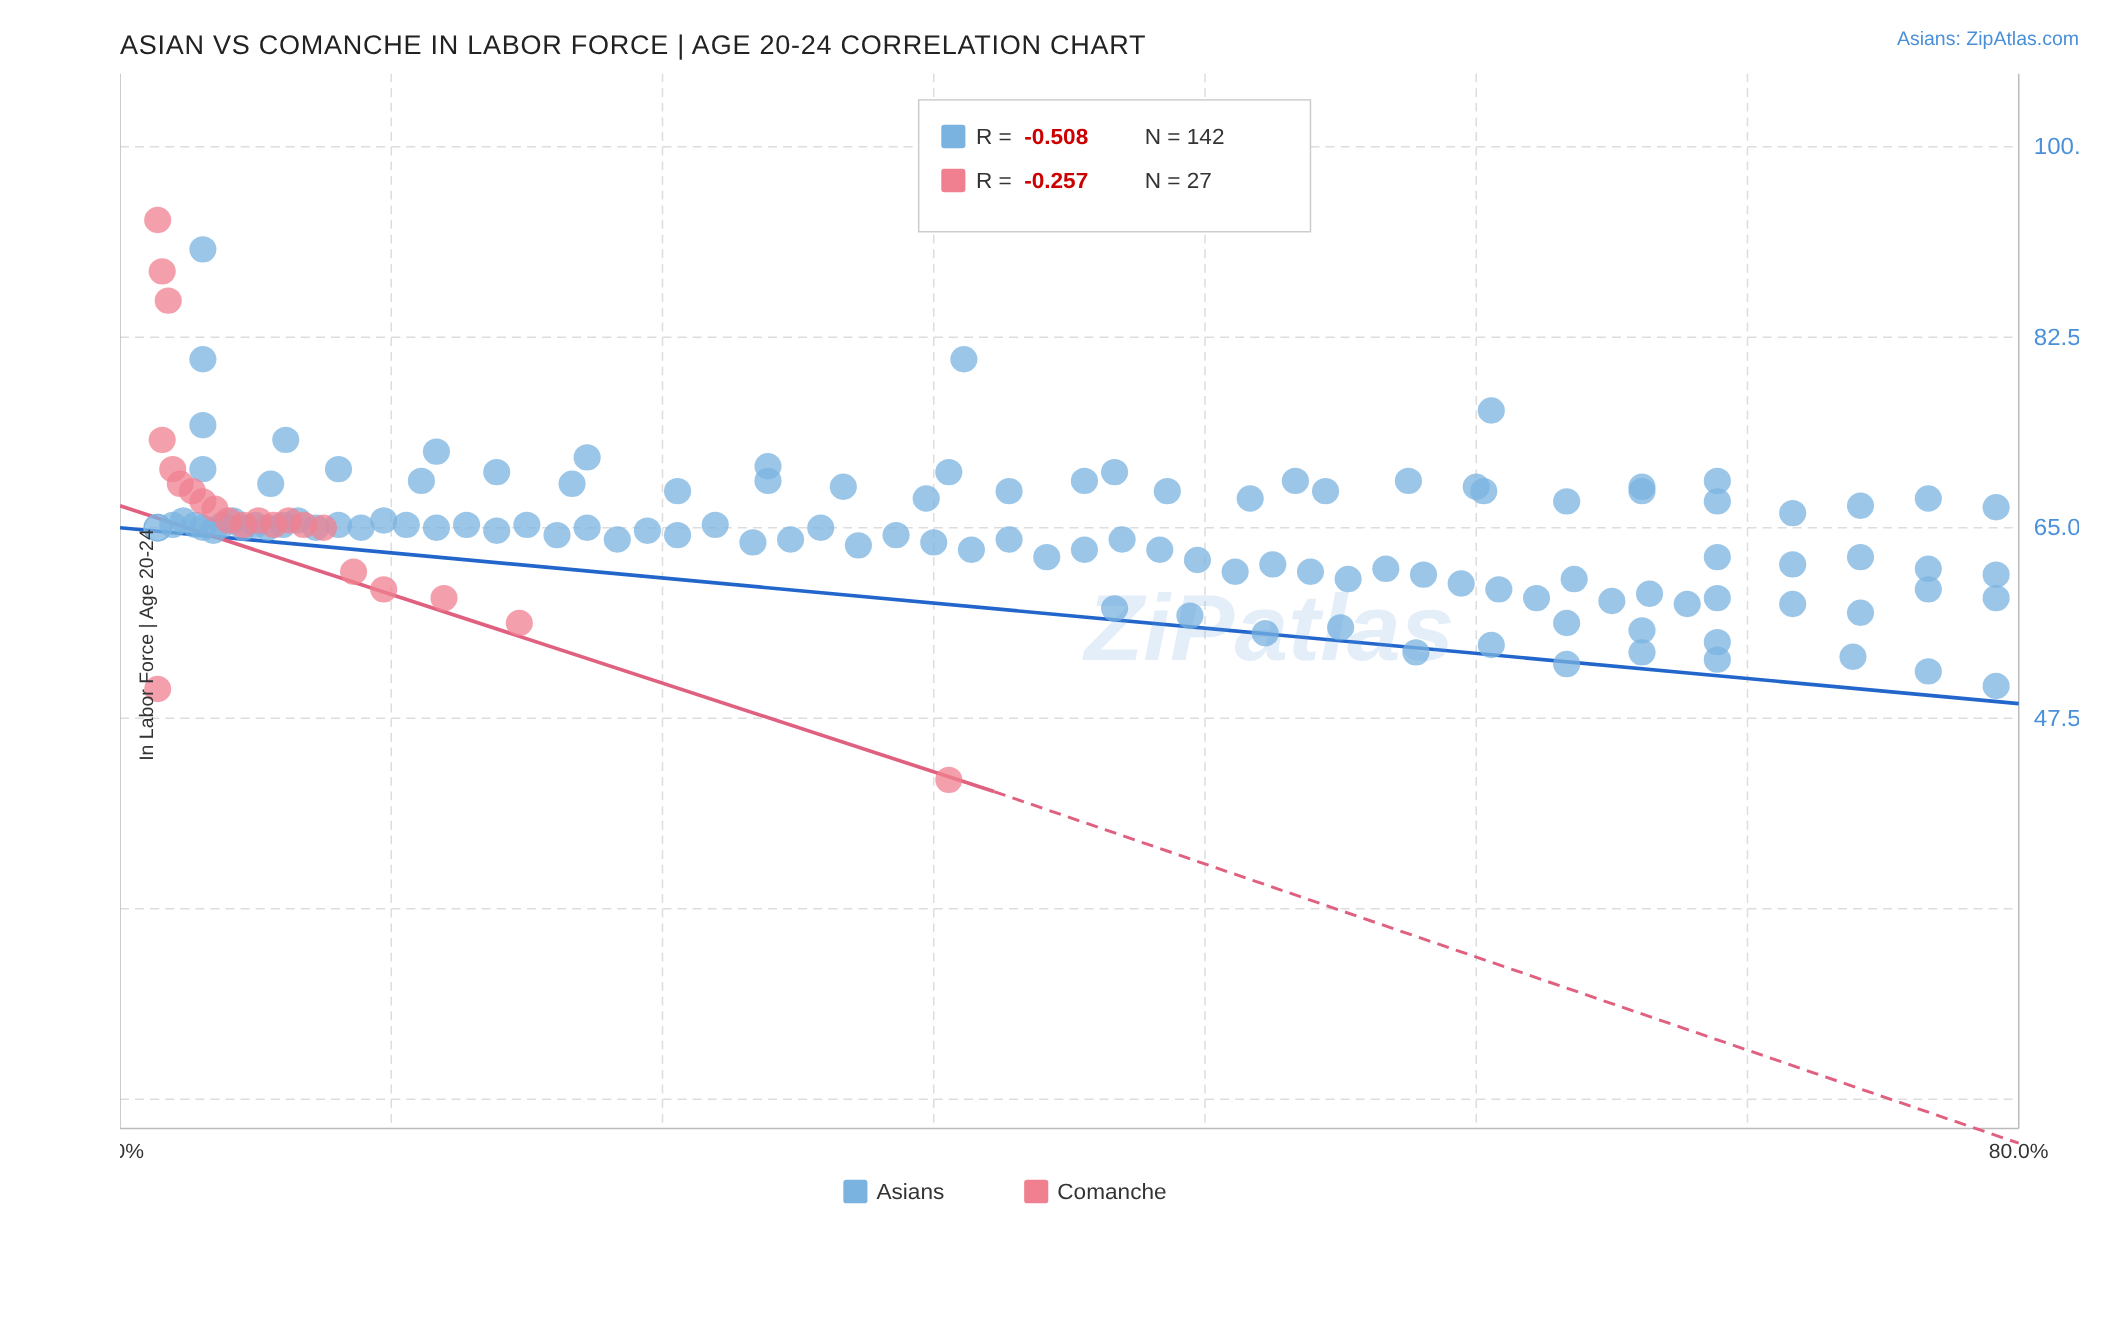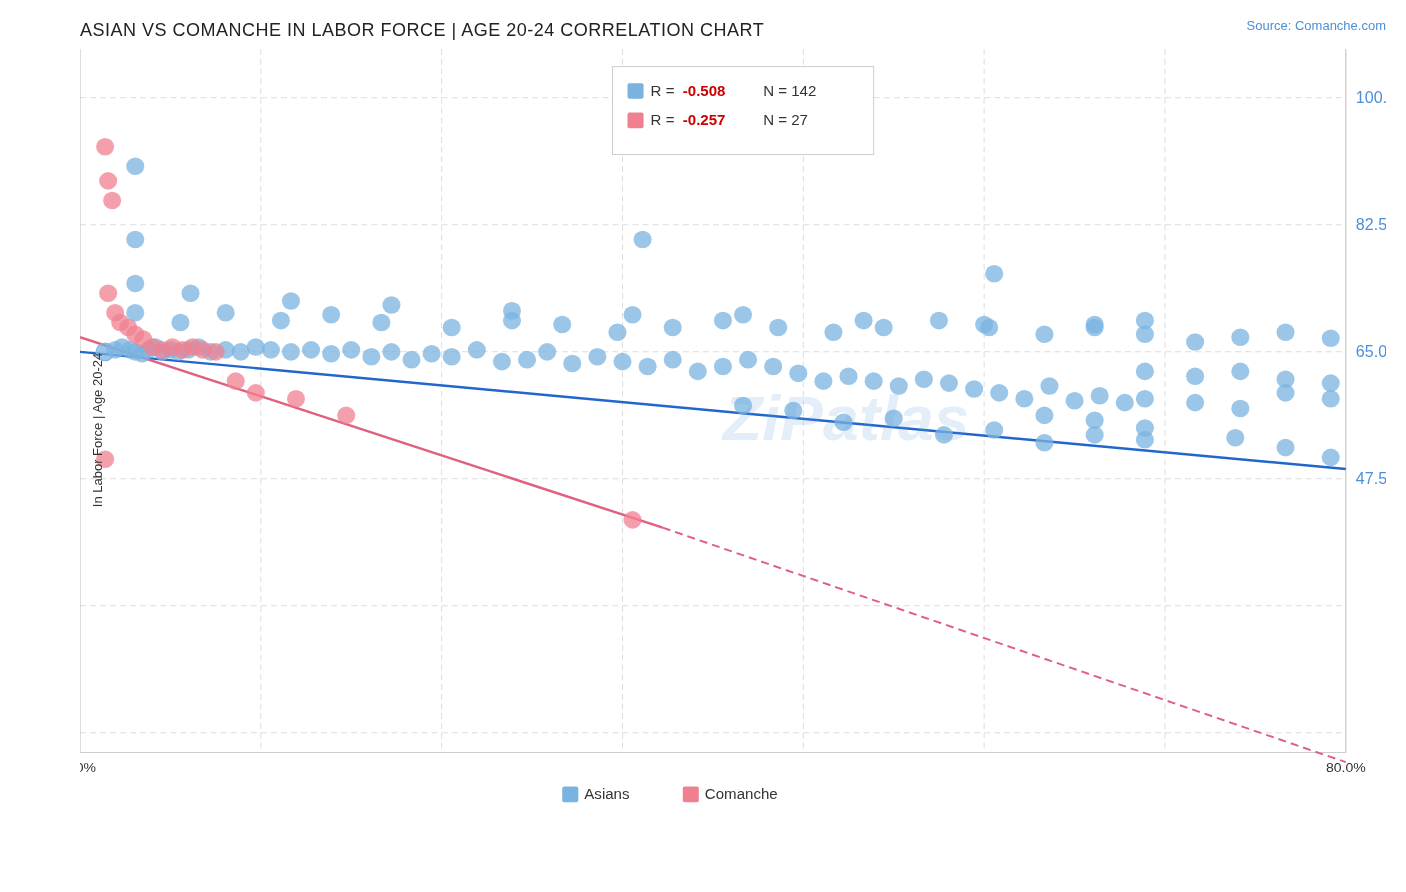--- a/index.html
+++ b/index.html
@@ -48,21 +48,21 @@
       font-size: 13px;
       color: #333;
       white-space: nowrap;
     }
   </style>
 </head>
 <body>
 
 <div class="chart-container">
   <div class="chart-title">ASIAN VS COMANCHE IN LABOR FORCE | AGE 20-24 CORRELATION CHART</div>
-  <div class="source-text">Source: Comanche.com</div>
+  <div class="source-text">Asians: ZipAtlas.com</div>
 
   <div class="chart-area">
     <div class="y-axis-label">In Labor Force | Age 20-24</div>
 
     <svg class="main-chart" viewBox="0 0 1300 780" preserveAspectRatio="none">
 
       <line x1="0" y1="50" x2="1260" y2="50" stroke="#ddd" stroke-dasharray="6,4" stroke-width="1"></line>
       <line x1="0" y1="180" x2="1260" y2="180" stroke="#ddd" stroke-dasharray="6,4" stroke-width="1"></line>
       <line x1="0" y1="310" x2="1260" y2="310" stroke="#ddd" stroke-dasharray="6,4" stroke-width="1"></line>
       <line x1="0" y1="440" x2="1260" y2="440" stroke="#ddd" stroke-dasharray="6,4" stroke-width="1"></line>

